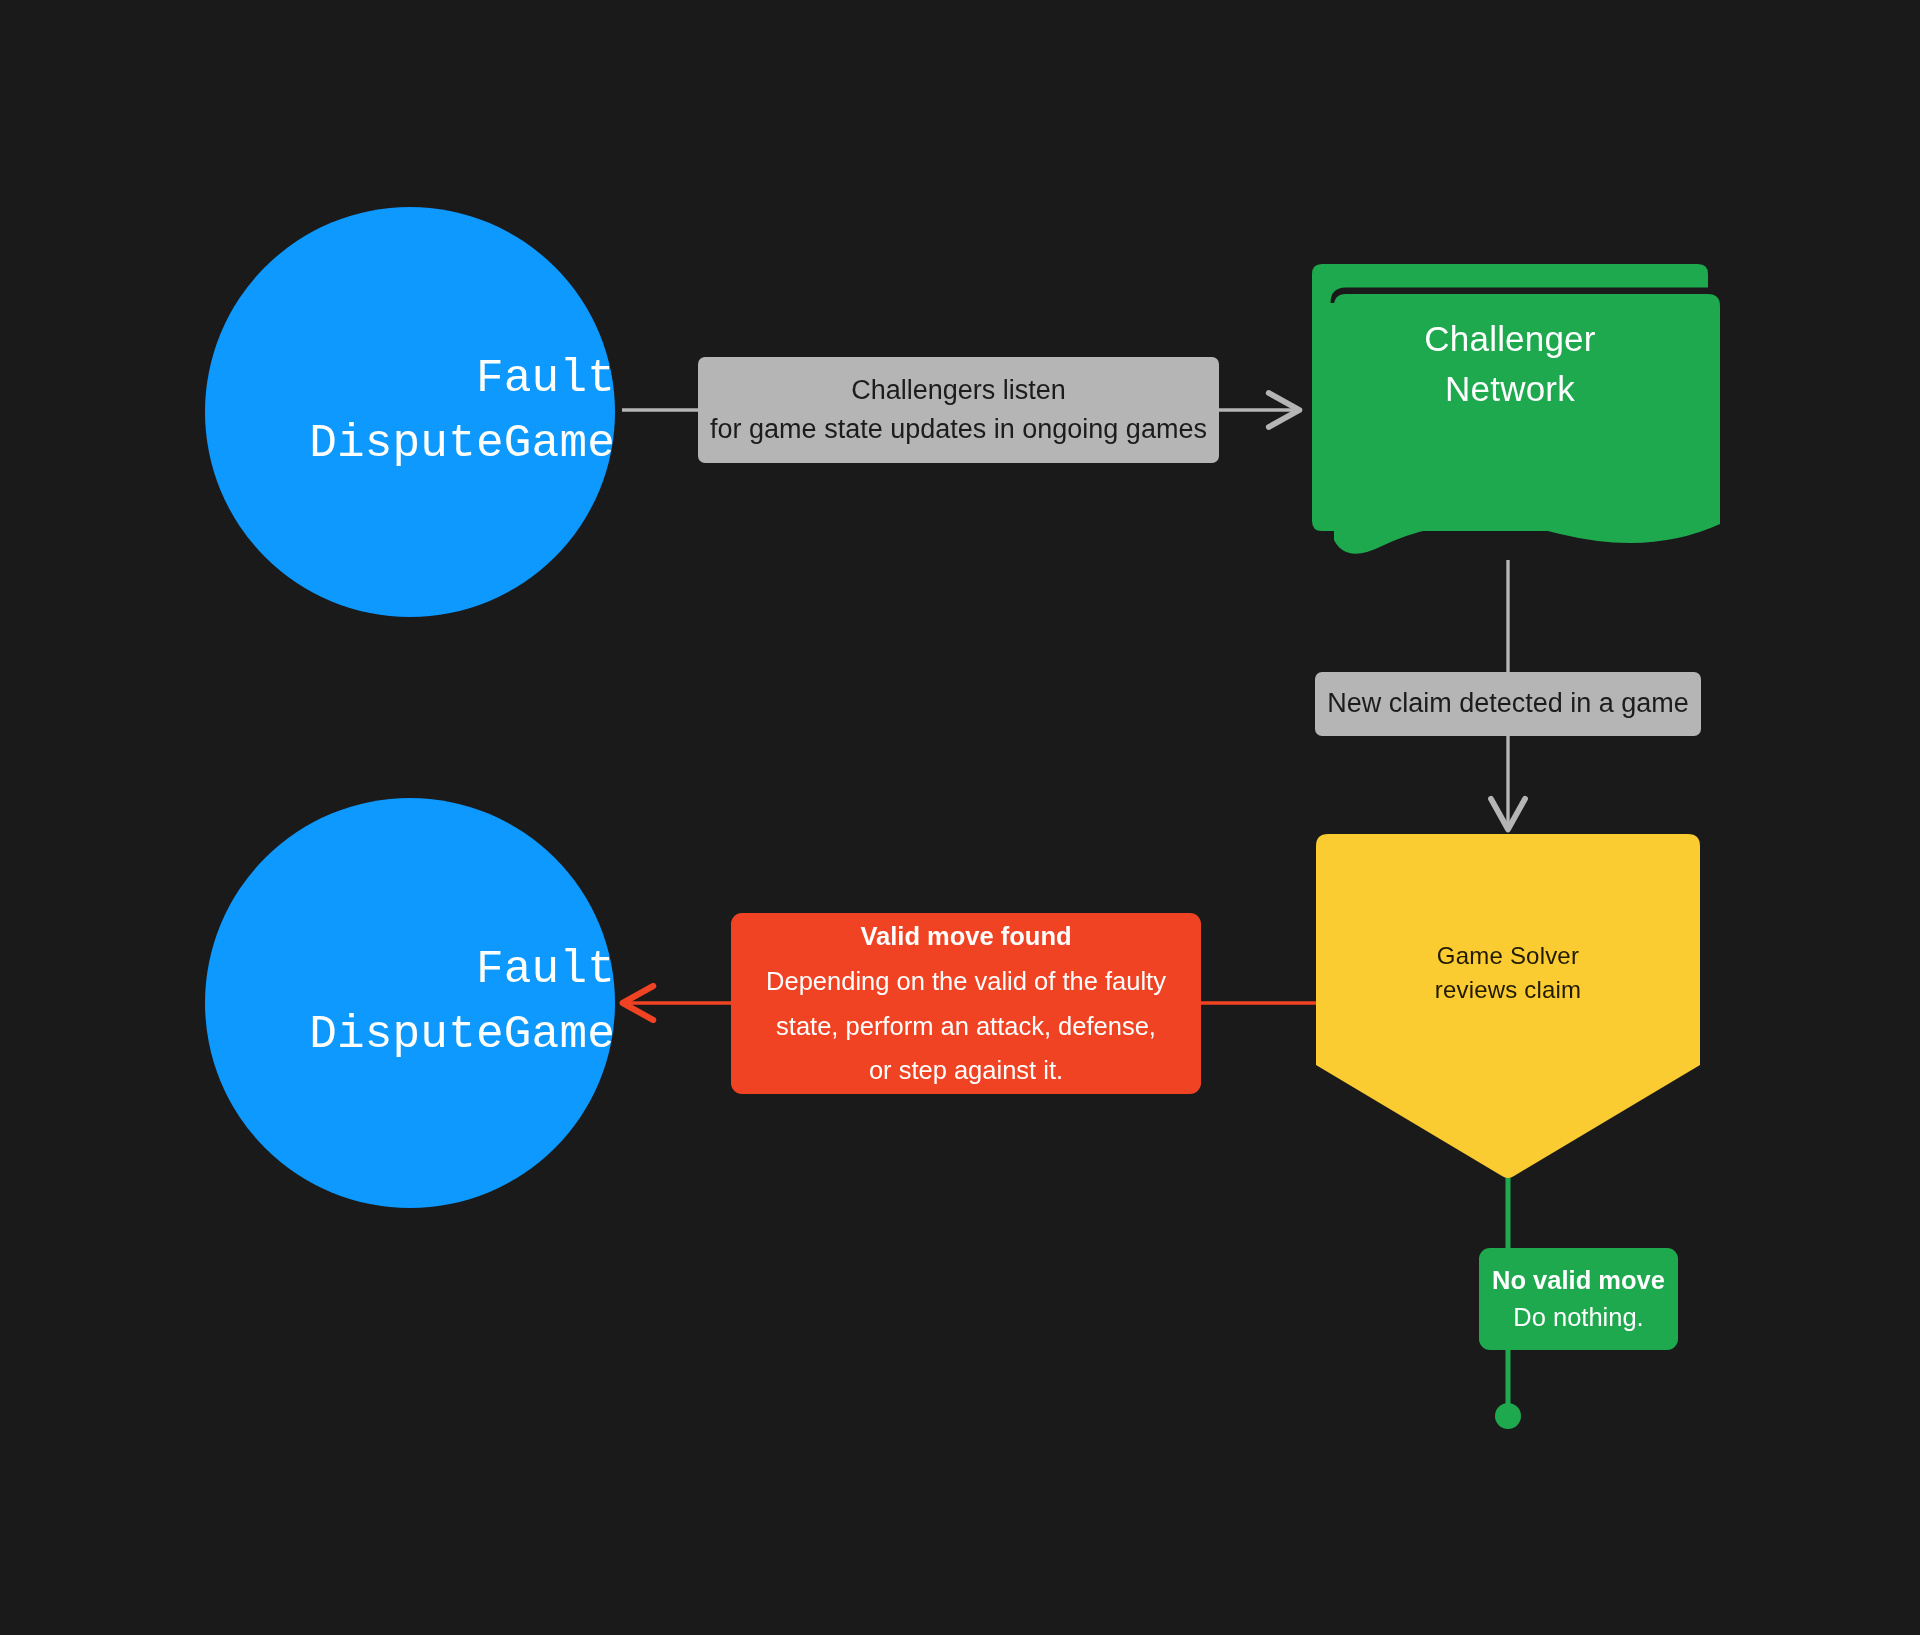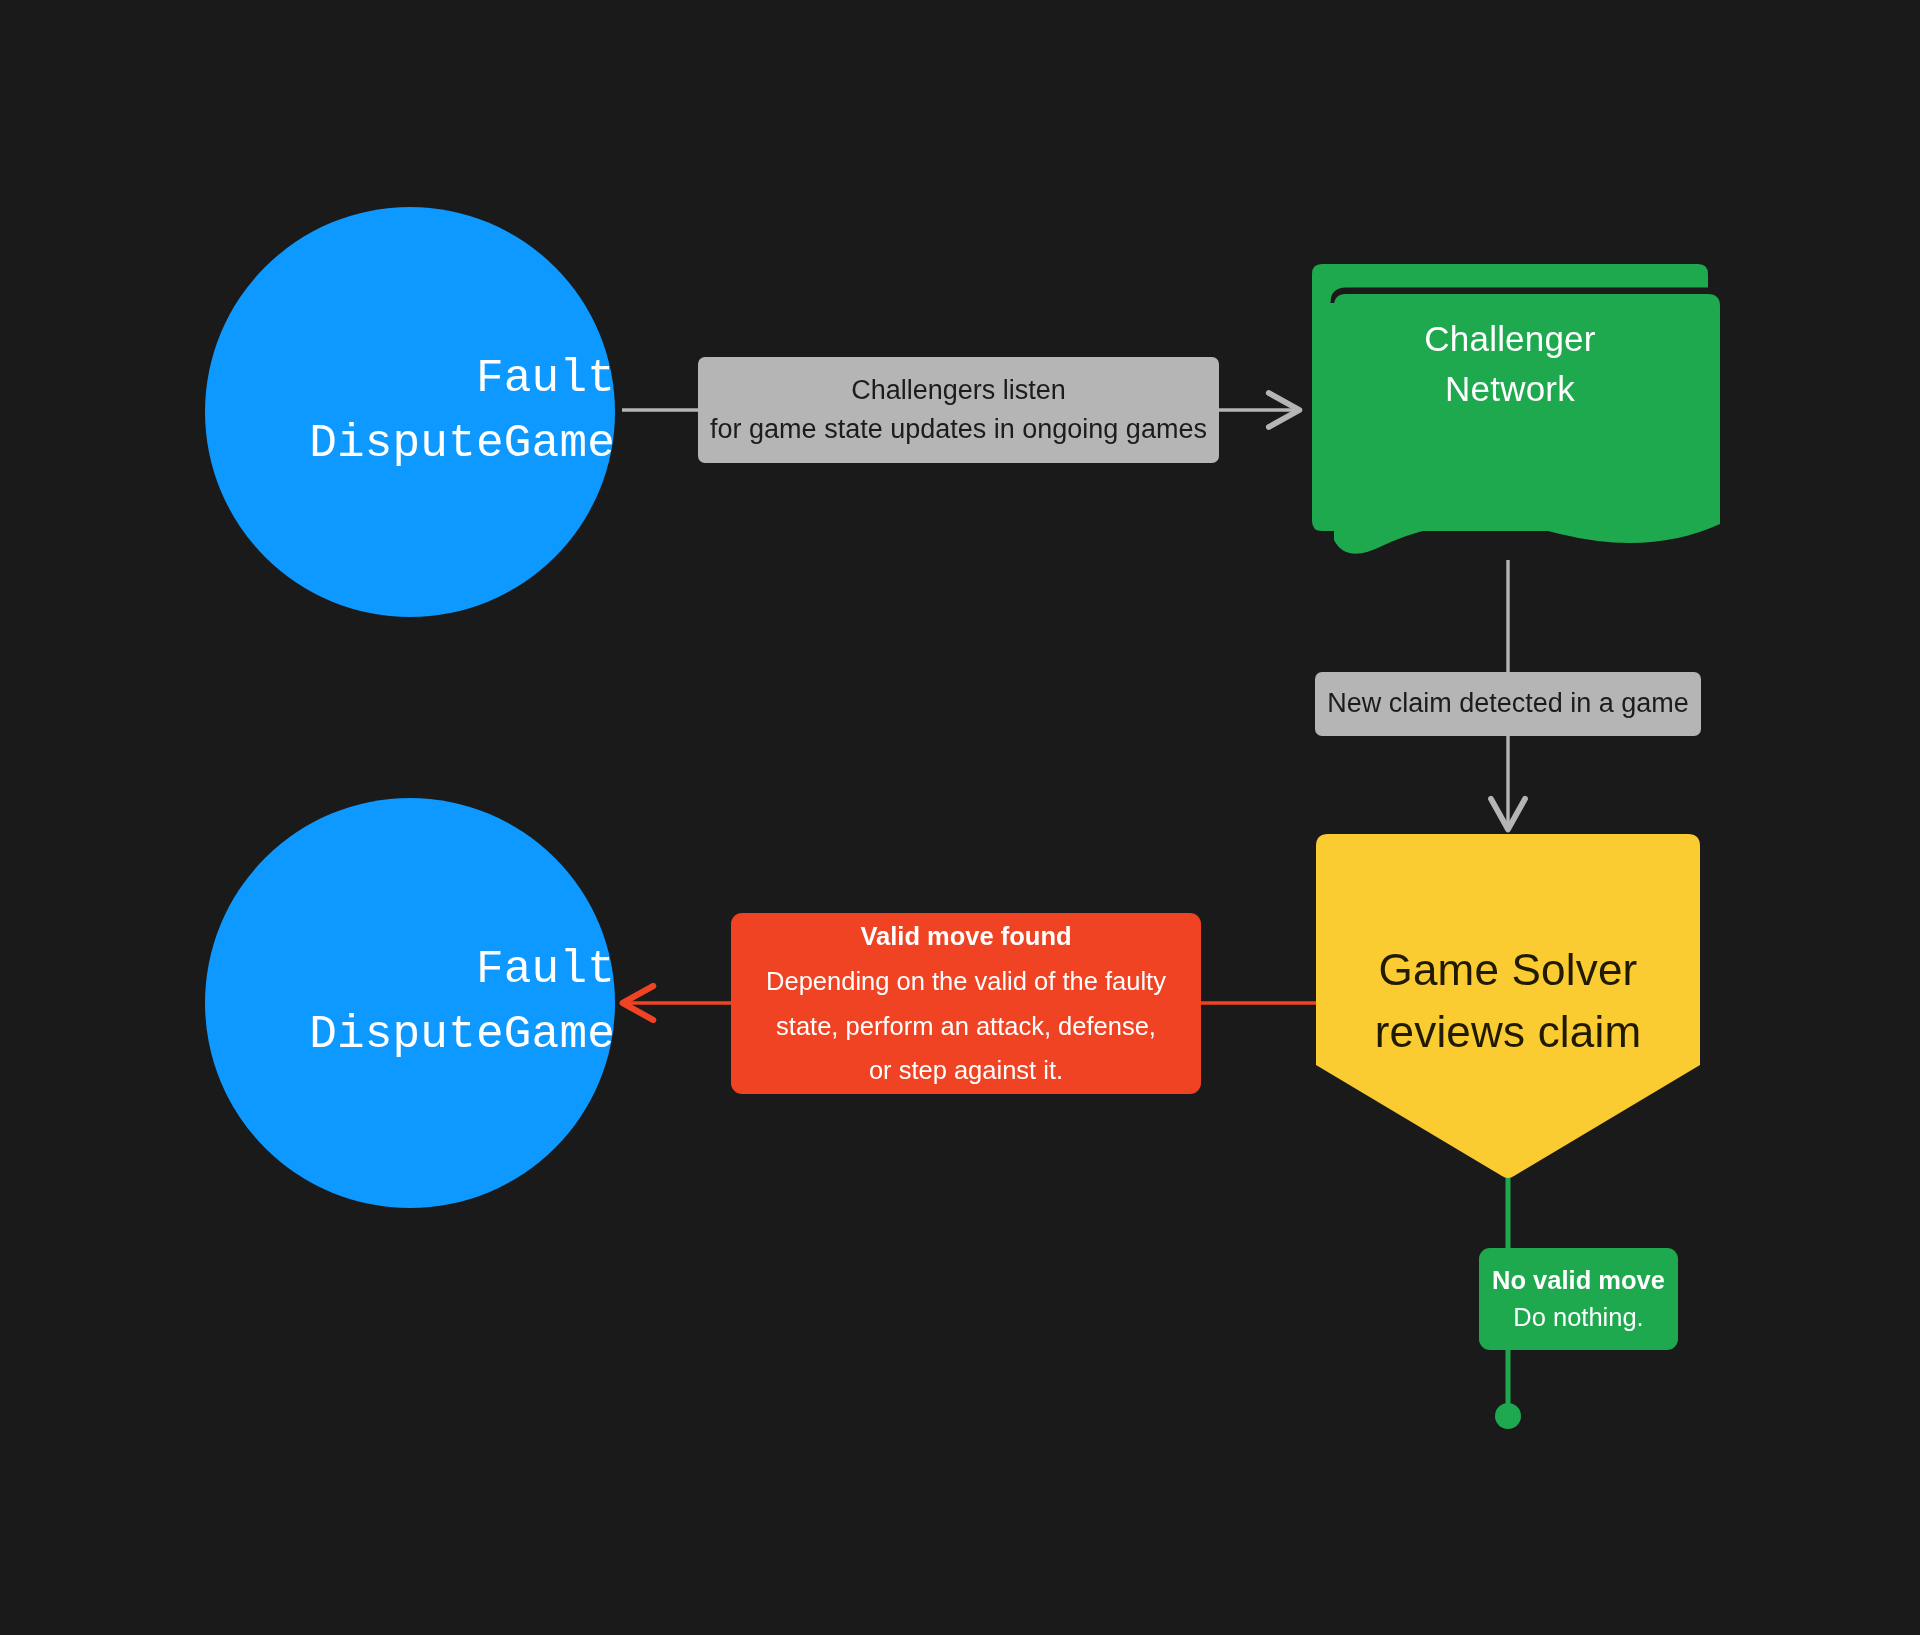--- a/index.html
+++ b/index.html
@@ -66,21 +66,21 @@
   .pent-node {
     position: absolute;
   }
   .pent-node .pent-label {
     position: absolute;
     left: 0;
     right: 0;
     top: 105px;
     text-align: center;
     color: #1f1a00;
-    font-size: 44px;
+    font-size: 24px;
     line-height: 1.42;
     letter-spacing: 0.2px;
     pointer-events: none;
   }
 
   
   .edge-label {
     position: absolute;
     box-sizing: border-box;
     border-radius: 7px;

